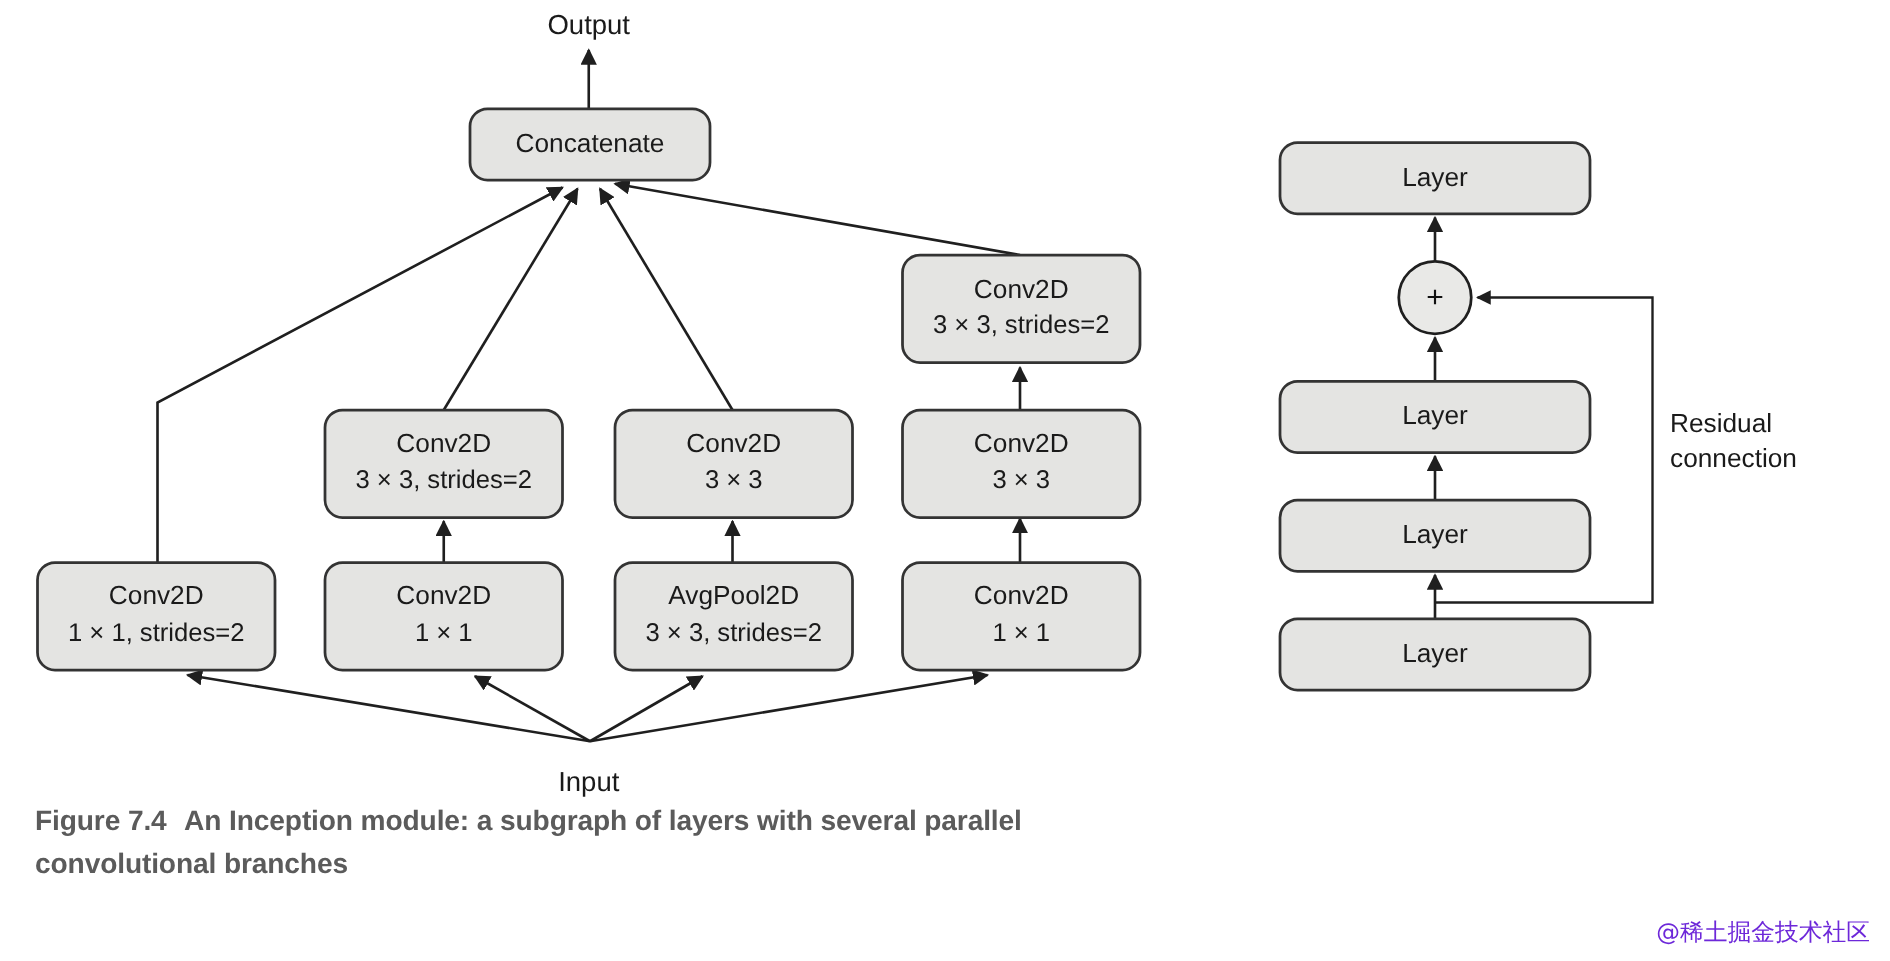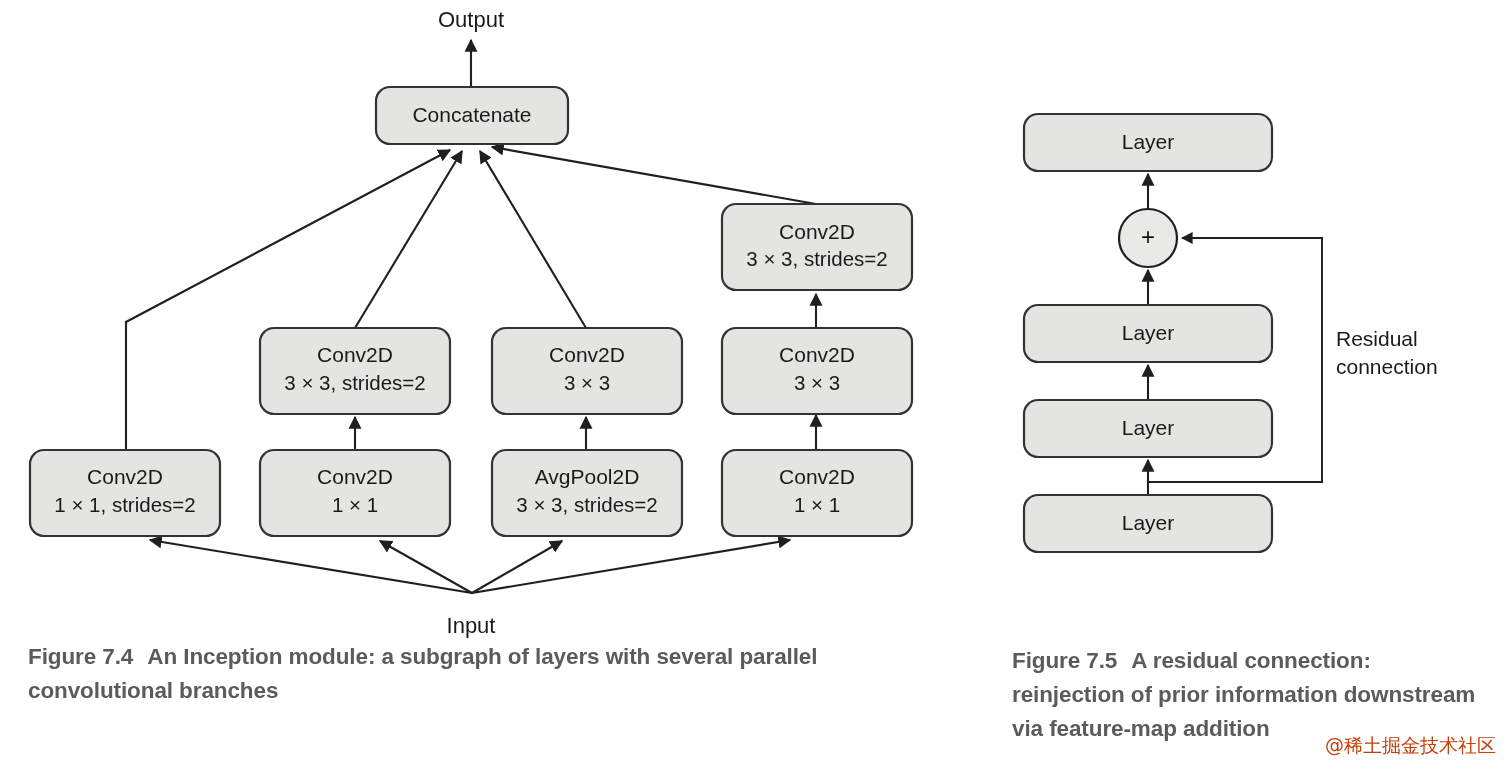--- a/index.html
+++ b/index.html
@@ -98,21 +98,21 @@
     width: 470px;
   }
   .cap-num { white-space: nowrap; }
   .cap-gap { display: inline-block; width: 14px; }
   #watermark {
     position: absolute;
     left: 1325px;
     top: 733px;
     font-family: "DejaVu Sans", sans-serif;
     font-size: 19px;
-    color: #c2410c;
+    color: #6d28d9;
     white-space: nowrap;
   }
 </style>
 </head>
 <body>
 
 <div id="figure-root">
 
   <svg class="svg-canvas" viewBox="0 0 1512 769">
     <defs>
@@ -242,19 +242,16 @@
 
       <text class="annot-label" x="1336" y="340">Residual</text>
       <text class="annot-label" x="1336" y="368">connection</text>
     </g>
   </svg>
 
   <div class="caption" id="caption-74">
     <span class="cap-num">Figure 7.4</span><span class="cap-gap"></span><span>An Inception module: a subgraph of layers with several parallel convolutional branches</span>
   </div>
 
-  <div class="caption" id="caption-75">
-    <span class="cap-num">Figure 7.5</span><span class="cap-gap"></span><span>A residual connection: reinjection of prior information downstream via feature-map addition</span>
-  </div>
 
   <div id="watermark">@稀土掘金技术社区</div>
 
 </div>
 
 </body></html>

